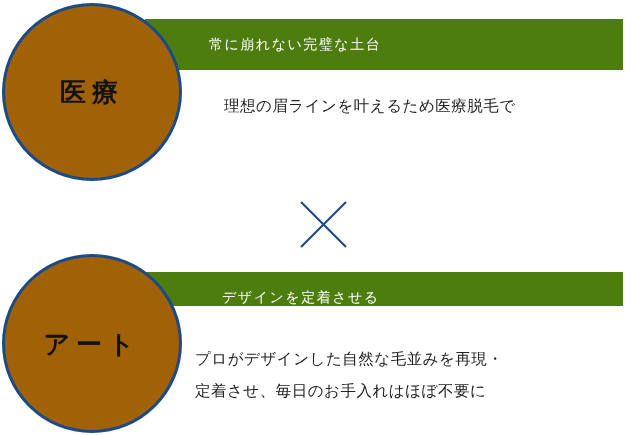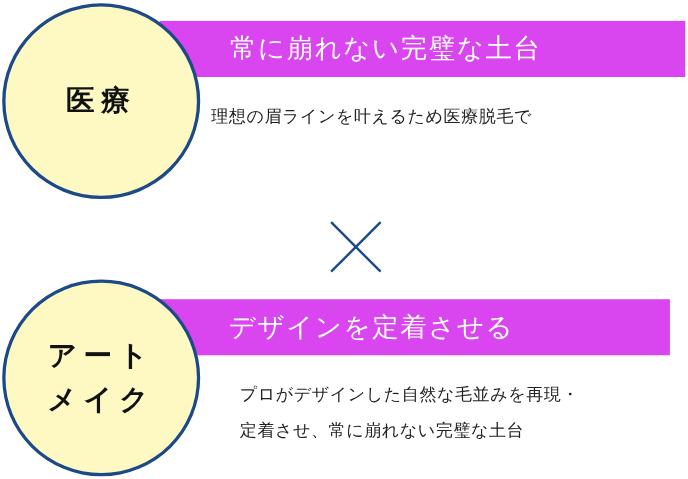--- a/index.html
+++ b/index.html
@@ -1,60 +1,59 @@
 <!DOCTYPE html>
 <html><head>
   <meta charset="utf-8">
   <style>
     html, body { margin: 0; padding: 0; background: #ffffff; }
     body { width: 625px; height: 435px; position: relative; overflow: hidden;
            font-family: "DejaVu Sans", "Liberation Sans", sans-serif; color: #222; }
-    .banner { position: absolute; background: #d946ef; color: #ffffff;
-              font-size: 24px; letter-spacing: 1.5px; line-height: 51px;
+    .banner { position: absolute; background: #4d7c0f; color: #ffffff;
+              font-size: 14px; letter-spacing: 1.5px; line-height: 51px;
               white-space: nowrap; }
     .banner span { position: absolute; top: 0; }
     .circle { position: absolute; width: 176px; height: 176px; border-radius: 50%;
-              border: 3px solid #1b4a86; background: #fef9c3; box-sizing: border-box;
+              border: 3px solid #1b4a86; background: #a16207; box-sizing: border-box;
               display: flex; align-items: center; justify-content: center;
               text-align: center; }
     .circle-label { font-size: 26px; font-weight: bold; color: #111; line-height: 40px;
                     letter-spacing: 6px; }
     .desc { position: absolute; font-size: 15.5px; color: #222; line-height: 32px;
             white-space: nowrap; letter-spacing: 0.5px; }
     .cross { position: absolute; left: 300px; top: 201px; width: 47px; height: 47px; }
   </style>
 </head>
 <body>
 
 <div>
   <div class="banner" style="left:145px; top:19px; width:478px; height:51px;">
     <span style="left:64px;">常に崩れない完璧な土台</span>
   </div>
   <div class="circle" style="left:2px; top:3px; width:180px; height:178px;">
     <div class="circle-label">
       <div>医療</div>
     </div>
   </div>
-  <div class="desc" style="left:192px; top:90px;">
+  <div class="desc" style="left:224px; top:90px;">
     <div>理想の眉ラインを叶えるため医療脱毛で</div>
   </div>
 </div>
 
 <svg class="cross" viewBox="0 0 47 47">
   <line x1="1" y1="1" x2="46" y2="46" stroke="#1b4a86" stroke-width="2.2"></line>
   <line x1="46" y1="1" x2="1" y2="46" stroke="#1b4a86" stroke-width="2.2"></line>
 </svg>
 
 <div>
-  <div class="banner" style="left:132px; top:272px; width:477px; height:51px;">
+  <div class="banner" style="left:146px; top:272px; width:477px; height:34px;">
     <span style="left:76px;">デザインを定着させる</span>
   </div>
   <div class="circle" style="left:2px; top:254px; width:180px; height:179px;">
     <div class="circle-label">
       <div>アート</div>
-      <div>メイク</div>
     </div>
   </div>
-  <div class="desc" style="left:218px; top:343px;">
+  <div class="desc" style="left:195px; top:343px;">
     <div>プロがデザインした自然な毛並みを再現・</div>
-    <div>定着させ、常に崩れない完璧な土台</div>
+    <div>定着させ、毎日のお手入れはほぼ不要に</div>
   </div>
 </div>
 
 </body></html>

